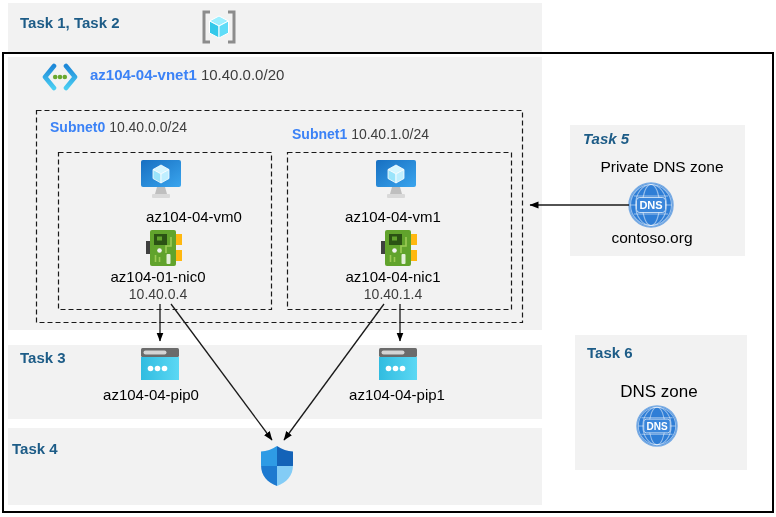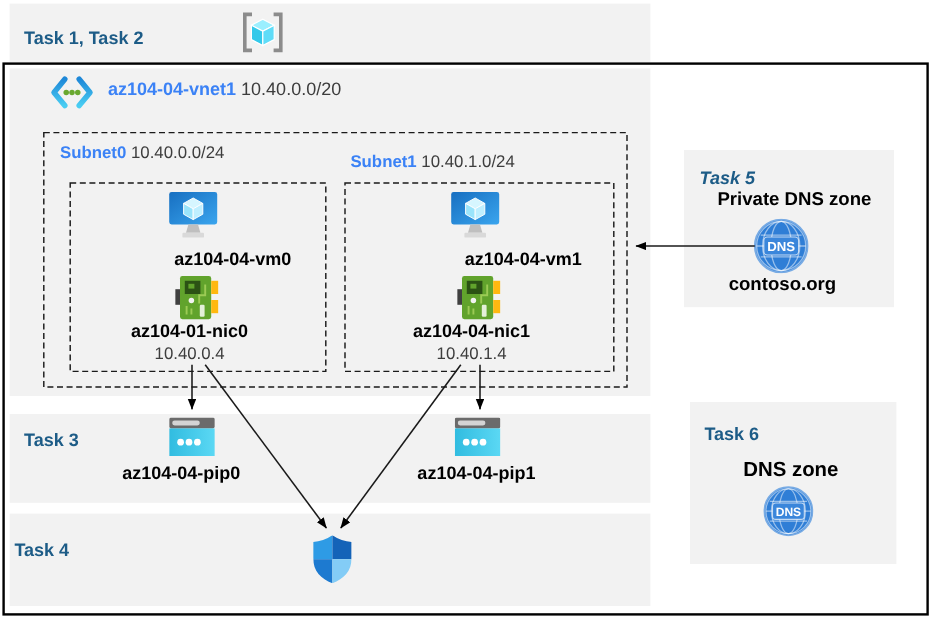--- a/index.html
+++ b/index.html
@@ -1,24 +1,24 @@
 <!DOCTYPE html>
 <html><head>
 <meta charset="utf-8">
 <style>
   html,body{margin:0;padding:0;background:#ffffff;}
   body{font-family:"Liberation Sans",sans-serif;}
   #canvas{position:relative;width:776px;height:517px;background:#ffffff;overflow:hidden;}
   .panel{position:absolute;background:#f2f2f2;}
   .frame{position:absolute;left:2px;top:52px;width:772px;height:461px;border:2px solid #000;box-sizing:border-box;background:#ffffff;}
-  .task-heading{position:absolute;font-size:15px;font-weight:700;color:#1d5c87;white-space:nowrap;margin-top:10px;}
+  .task-heading{position:absolute;font-size:15px;font-weight:700;color:#1d5c87;white-space:nowrap;}
   .name-label{font-weight:700;color:#3b82f6;}
   .muted{font-weight:400;color:#3d3d3d;}
   .lbl{position:absolute;white-space:nowrap;font-size:15px;}
-  .lbl-center{position:absolute;white-space:nowrap;font-size:15px;font-weight:700;color:#000;text-align:center;transform:translateX(-50%);}
+  .lbl-center{position:absolute;white-space:nowrap;font-size:15px;font-weight:400;color:#000;text-align:center;transform:translateX(-50%);}
   .small{font-size:14px;}
   .overlay{position:absolute;left:0;top:0;width:776px;height:517px;pointer-events:none;z-index:5;}
   .icon{position:absolute;z-index:3;}
   .rg-title{font-size:16px;font-weight:700;color:#000;}
 </style>
 </head>
 <body>
 
 <div id="canvas">
 
@@ -94,21 +94,21 @@
   <div class="lbl-center small" style="left:158px;top:286px;font-weight:400;color:#3d3d3d;">10.40.0.4</div>
 
   <svg class="icon" style="left:375px;top:160px;" width="42" height="40" viewBox="0 0 42 40">
     <rect x="1" y="0" width="40" height="27" rx="2" fill="url(#vmg)"></rect>
     <polygon points="21,5 29,9.5 21,14 13,9.5" fill="#d6f6ff" stroke="#fff" stroke-width="0.8"></polygon>
     <polygon points="13,9.5 21,14 21,23 13,18.5" fill="#9ae4fb" stroke="#fff" stroke-width="0.8"></polygon>
     <polygon points="29,9.5 21,14 21,23 29,18.5" fill="#bfefff" stroke="#fff" stroke-width="0.8"></polygon>
     <polygon points="17,27 25,27 27,34 15,34" fill="#bfbfbf"></polygon>
     <rect x="12" y="34" width="18" height="4" rx="1" fill="#d9d9d9"></rect>
   </svg>
-  <div class="lbl-center" style="left:393px;top:208px;margin-left:43px;">az104-04-vm1</div>
+  <div class="lbl-center" style="left:393px;top:208px;">az104-04-vm1</div>
   <svg class="icon" style="left:381px;top:229px;" width="36" height="38" viewBox="0 0 36 38">
     <rect x="0" y="12" width="5" height="13" fill="#404040"></rect>
     <rect x="4" y="1" width="26" height="36" rx="2" fill="#61a32c"></rect>
     <rect x="8" y="5" width="13" height="11" fill="#2b5214"></rect>
     <rect x="11" y="7.5" width="5" height="4" fill="#61a32c"></rect>
     <circle cx="13.5" cy="21.5" r="2.3" fill="#f2f2f2"></circle>
     <path d="M9.5,33 V26 M13.5,33 V28 M25,8 V17 H20 V24" fill="none" stroke="#9ccb55" stroke-width="1.6"></path>
     <rect x="20.5" y="25" width="4" height="10" rx="1" fill="#e4f0d8"></rect>
     <rect x="30" y="5" width="6" height="11" fill="#ffb810"></rect>
     <rect x="30" y="21" width="6" height="11" fill="#ffb810"></rect>

